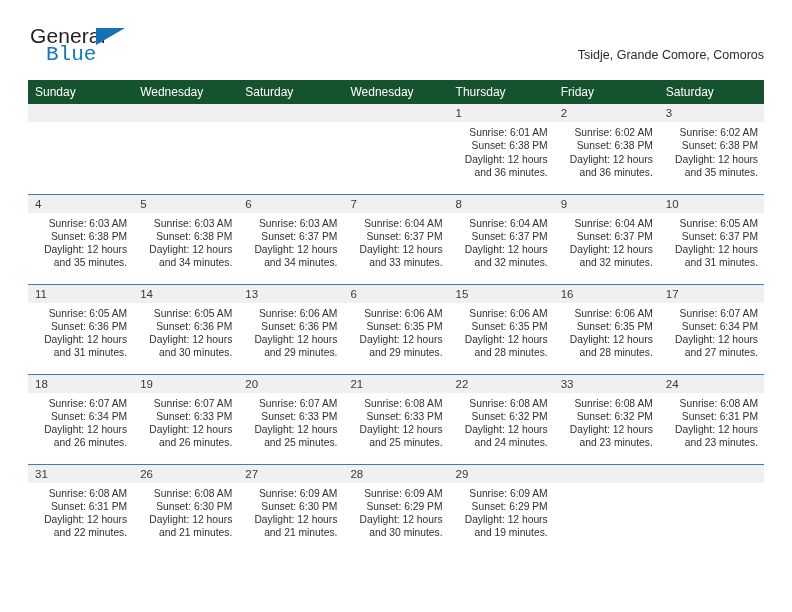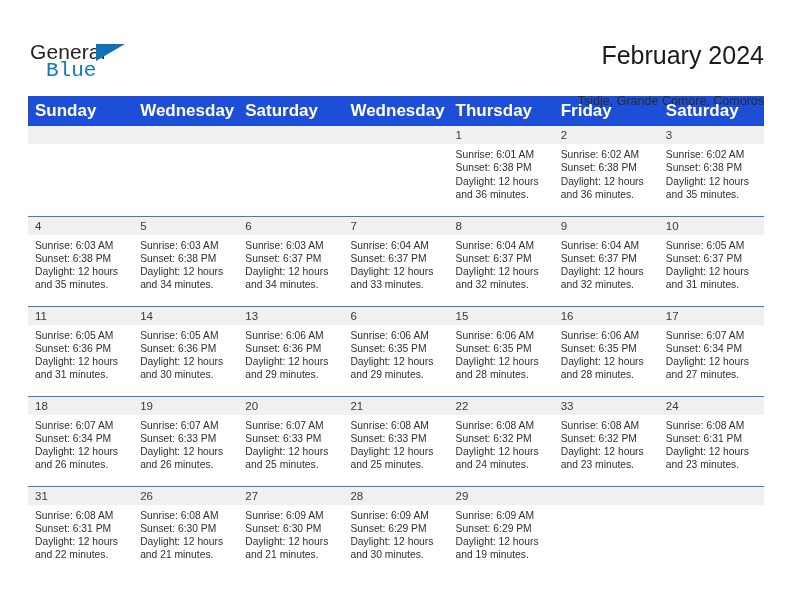--- a/index.html
+++ b/index.html
@@ -13,21 +13,21 @@
     background: #ffffff;
     font-family: "Liberation Sans", sans-serif;
     color: #222222;
     overflow: hidden;
   }
   .page {
     position: relative;
     width: 792px;
     height: 612px;
     box-sizing: border-box;
-    padding: 16px 28px;
+    padding: 0 28px;
   }
 
   
   .topbar {
     display: flex;
     align-items: flex-start;
     justify-content: space-between;
     height: 74px;
     padding-top: 24px;
     box-sizing: border-box;
@@ -85,24 +85,24 @@
   }
 
   
   .calendar {
     width: 736px;
     border-collapse: collapse;
     table-layout: fixed;
     margin-top: 6px;
   }
   .calendar th {
-    background: #1d4ed8;
+    background: #14532d;
     color: #ffffff;
-    font-weight: bold;
-    font-size: 17px;
+    font-weight: normal;
+    font-size: 12px;
     text-align: left;
     padding: 5px 0 5px 7px;
     height: 20px;
     box-sizing: border-box;
   }
   .calendar td {
     vertical-align: top;
     padding: 0;
     height: 90px;
     border-top: 1.4px solid #3a7cc0;
@@ -121,20 +121,21 @@
     line-height: 13px;
   }
   .daynum.empty {
     color: transparent;
   }
   .info {
     padding: 4px 6px 0 7px;
     font-size: 10.3px;
     line-height: 13.3px;
     color: #303030;
+    text-align: right;
   }
   .info div {
     white-space: nowrap;
   }
   .cell-empty .daynum {
     background: #f0f0f0;
   }
 </style>
 </head>
 <body>
@@ -143,21 +144,20 @@
 
   <div class="topbar">
 
     <div class="logo">
       <span class="logo-general">General</span>
       <span class="logo-tri"></span>
       <span class="logo-blue">Blue</span>
     </div>
 
     <div class="titles">
-      <div class="cal-title">February 2024</div>
       <div class="cal-subtitle">Tsidje, Grande Comore, Comoros</div>
     </div>
 
   </div>
 
   <table class="calendar">
     <thead>
       <tr>
         <th>Sunday</th>
         <th>Wednesday</th>

